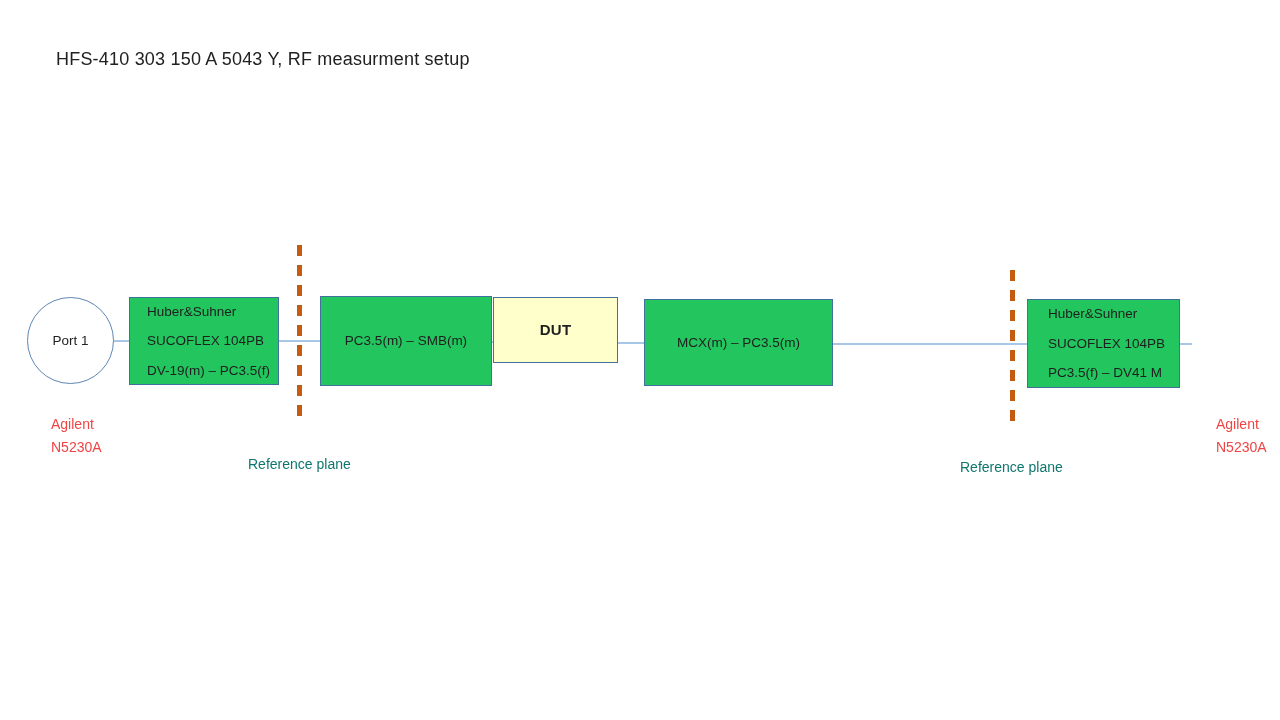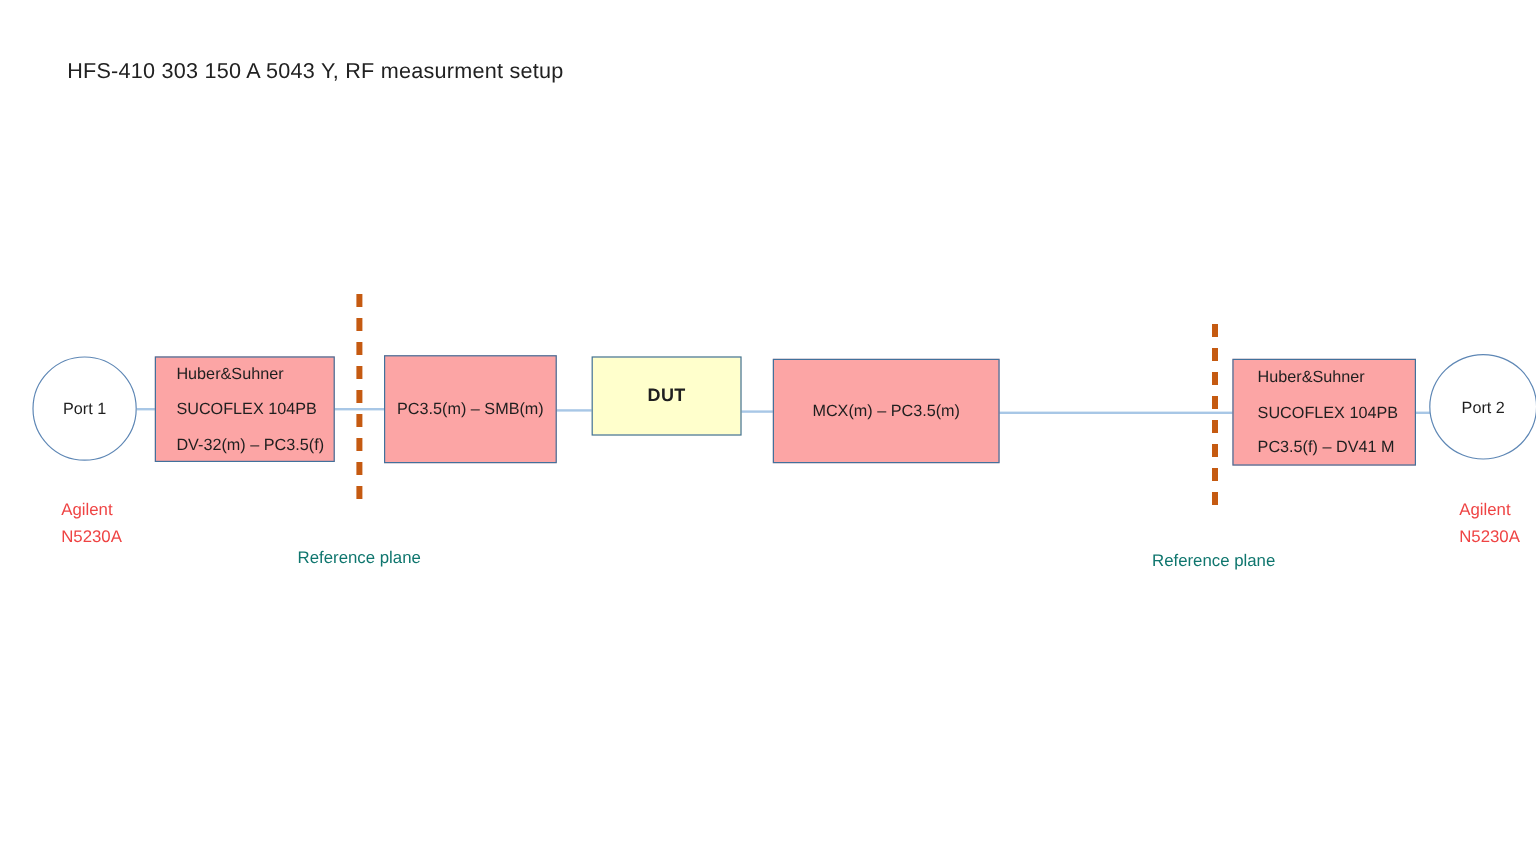--- a/index.html
+++ b/index.html
@@ -26,26 +26,26 @@
   }
   .circle{
     position:absolute;border:1.5px solid var(--circle-border);
     border-radius:50%;display:flex;align-items:center;justify-content:center;
     font-size:13.5px;background:#ffffff;text-align:right;
   }
   .port1{left:11px;top:281px;width:87px;height:87px;}
   .port2{left:1175px;top:279px;width:90px;height:88px;}
   .box{
     position:absolute;border:1.5px solid var(--box-border);
-    background:#fca5a5;display:flex;flex-direction:column;justify-content:center;
+    background:#22c55e;display:flex;flex-direction:column;justify-content:center;
     font-size:13.5px;line-height:21.5px;
   }
   .box.centered{align-items:center;text-align:center;}
   .box1{left:113px;top:281px;width:150px;height:88px;padding-left:13px;}
-  .box2{left:304px;top:280px;width:144px;height:90px;}
+  .box2{left:304px;top:280px;width:172px;height:90px;}
   .dut{
     left:477px;top:281px;width:125px;height:66px;
     background:var(--dut-fill);font-weight:bold;font-size:15px;letter-spacing:.3px;
   }
   .box3{left:628px;top:283px;width:189px;height:87px;}
   .box4{left:1011px;top:283px;width:153px;height:89px;padding-left:16px;}
   .connector{
     position:absolute;height:2px;background:var(--connector);
   }
   .c1{left:98px;top:324px;width:16px;}
@@ -87,28 +87,25 @@
   <div class="connector c1"></div>
   <div class="connector c2"></div>
   <div class="connector c3"></div>
   <div class="connector c4"></div>
   <div class="connector c5"></div>
   <div class="connector c6"></div>
 
   <div class="circle port1">
     <span>Port 1</span>
   </div>
-  <div class="circle port2">
-    <span>Port 2</span>
-  </div>
 
   <div class="box box1">
     <span>Huber&amp;Suhner</span>
     <span>SUCOFLEX 104PB</span>
-    <span>DV-32(m) – PC3.5(f)</span>
+    <span>DV-19(m) – PC3.5(f)</span>
   </div>
 
   <div class="box box2 centered">
     <span>PC3.5(m) – SMB(m)</span>
   </div>
 
   <div class="box dut centered">
     <span>DUT</span>
   </div>
 

